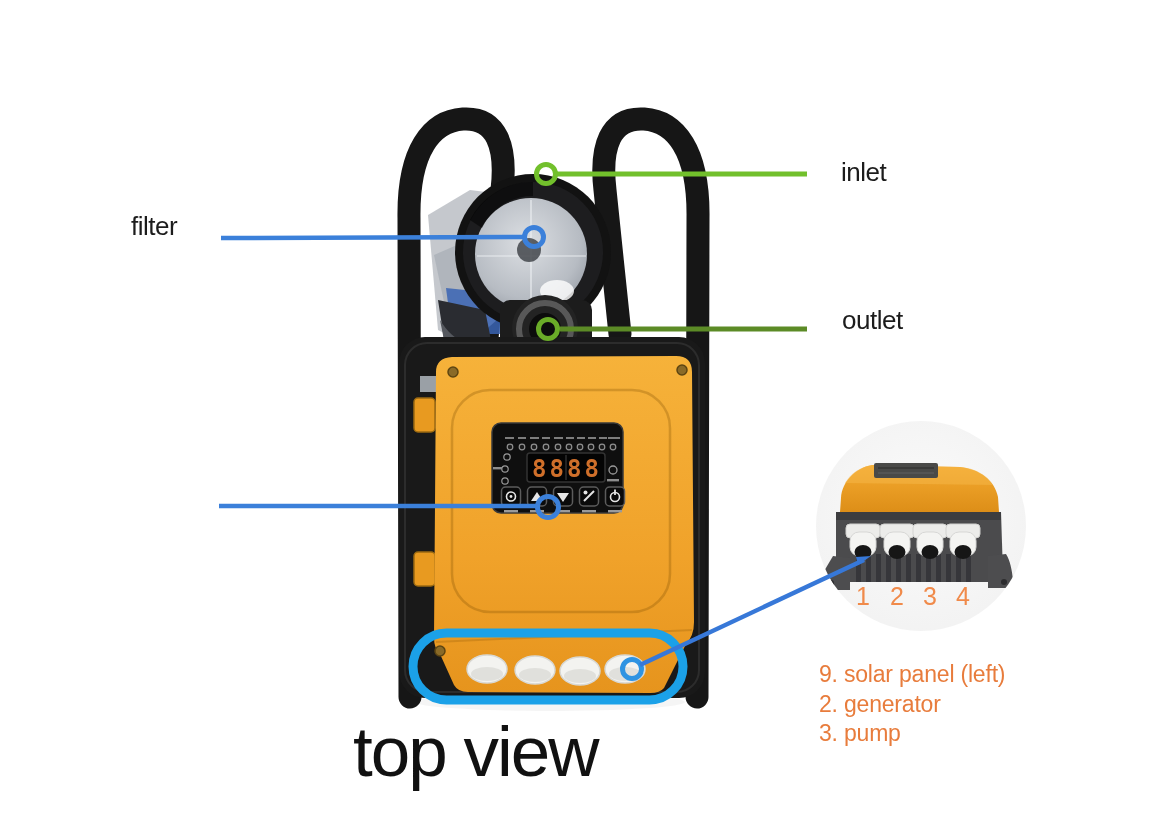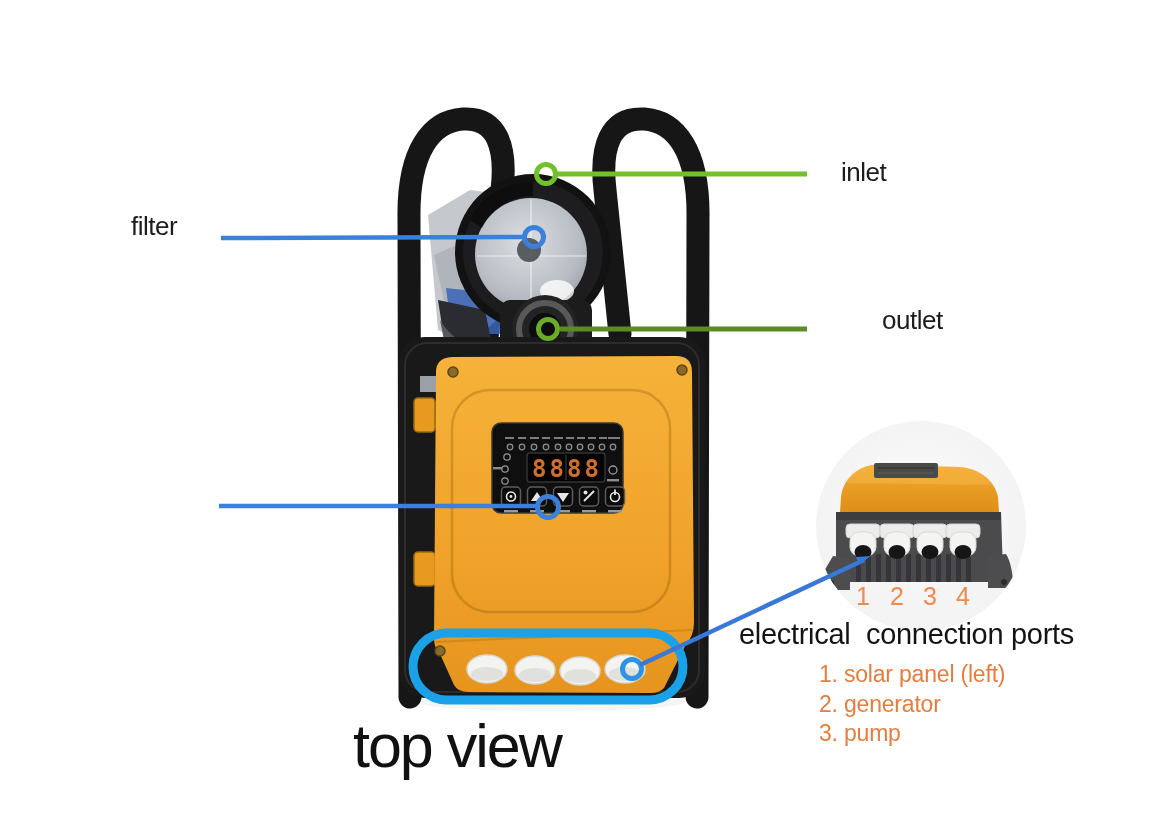--- a/index.html
+++ b/index.html
@@ -2,21 +2,21 @@
 <html><head>
 <meta charset="utf-8">
 <style>
   html,body{margin:0;padding:0;background:#ffffff;}
   .canvas{position:relative;width:1152px;height:832px;background:#ffffff;overflow:hidden;
           font-family:"Liberation Sans",sans-serif;}
   svg{position:absolute;left:0;top:0;}
   .label{position:absolute;color:#1c1c1c;font-size:26px;letter-spacing:-0.5px;line-height:1.1;white-space:pre;}
   .label-ports-title{position:absolute;color:#141414;font-size:29px;letter-spacing:-0.3px;white-space:pre;}
   .ports-list{position:absolute;color:#e87c3c;font-size:23px;line-height:29.5px;letter-spacing:-0.2px;}
-  .main-title{position:absolute;color:#111111;font-size:61px;font-weight:500;letter-spacing:-2px;line-height:1;}
+  .main-title{position:absolute;color:#111111;font-size:71px;font-weight:500;letter-spacing:-2px;line-height:1;}
 </style>
 </head>
 <body>
 
 <div class="canvas">
 
 <svg width="1152" height="832" viewBox="0 0 1152 832">
   <defs>
     <linearGradient id="faceGrad" x1="0" y1="0" x2="0" y2="1">
       <stop offset="0" stop-color="#f6b23a"></stop>
@@ -260,25 +260,24 @@
     <rect x="413" y="633" width="270" height="67" rx="33.5" fill="none" stroke="#1ba1e8" stroke-width="9"></rect>
     <circle cx="632" cy="669" r="9.5" fill="none" stroke="#2e93e2" stroke-width="5"></circle>
 
     <line x1="640" y1="665" x2="864" y2="560" stroke="#3778d8" stroke-width="4.5"></line>
     <path d="M 871,556 L 858,565 L 856,557 Z" fill="#3778d8"></path>
   </g>
 </svg>
 
 <div class="label" style="left:131px;top:212px;text-align:center;">filter</div>
 <div class="label" style="left:841px;top:158px;">inlet</div>
-<div class="label" style="left:842px;top:306px;margin-left:40px;">outlet</div>
-
-<div class="label-ports-title" style="left:739px;top:618px;">electrical  connection ports</div>
+<div class="label" style="left:842px;top:306px;">outlet</div>
+
 
 <div class="ports-list" style="left:819px;top:660px;">
-  <div>1. solar panel (left)</div>
+  <div>9. solar panel (left)</div>
   <div>2. generator</div>
   <div>3. pump</div>
 </div>
 
 <div class="main-title" style="left:353px;top:716px;">top view</div>
 
 </div>
 
 </body></html>

